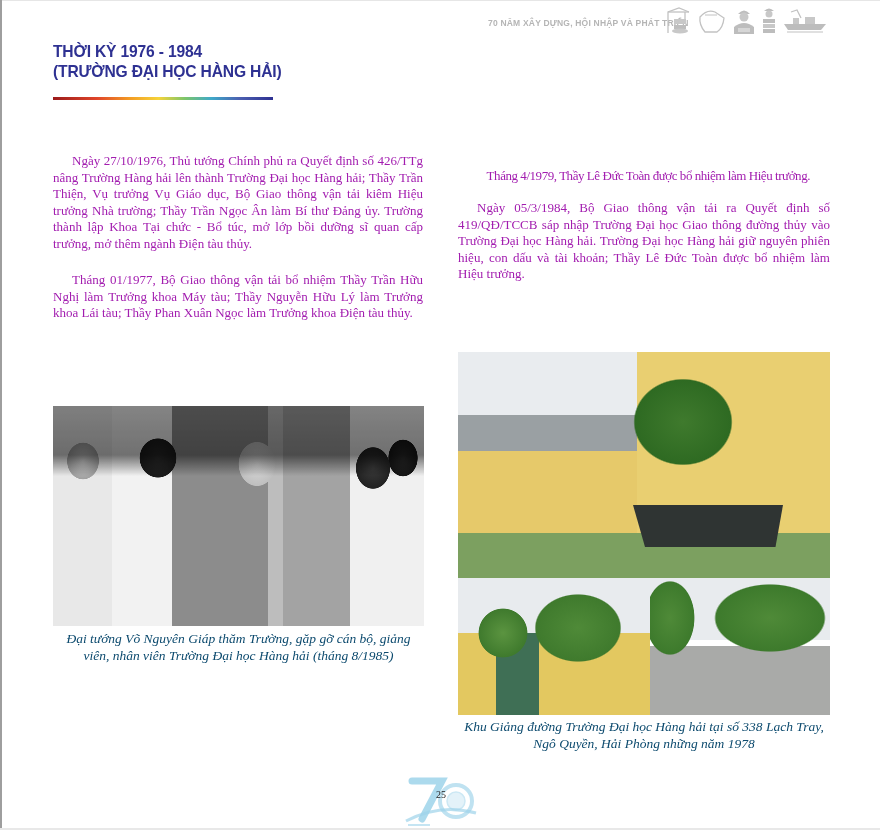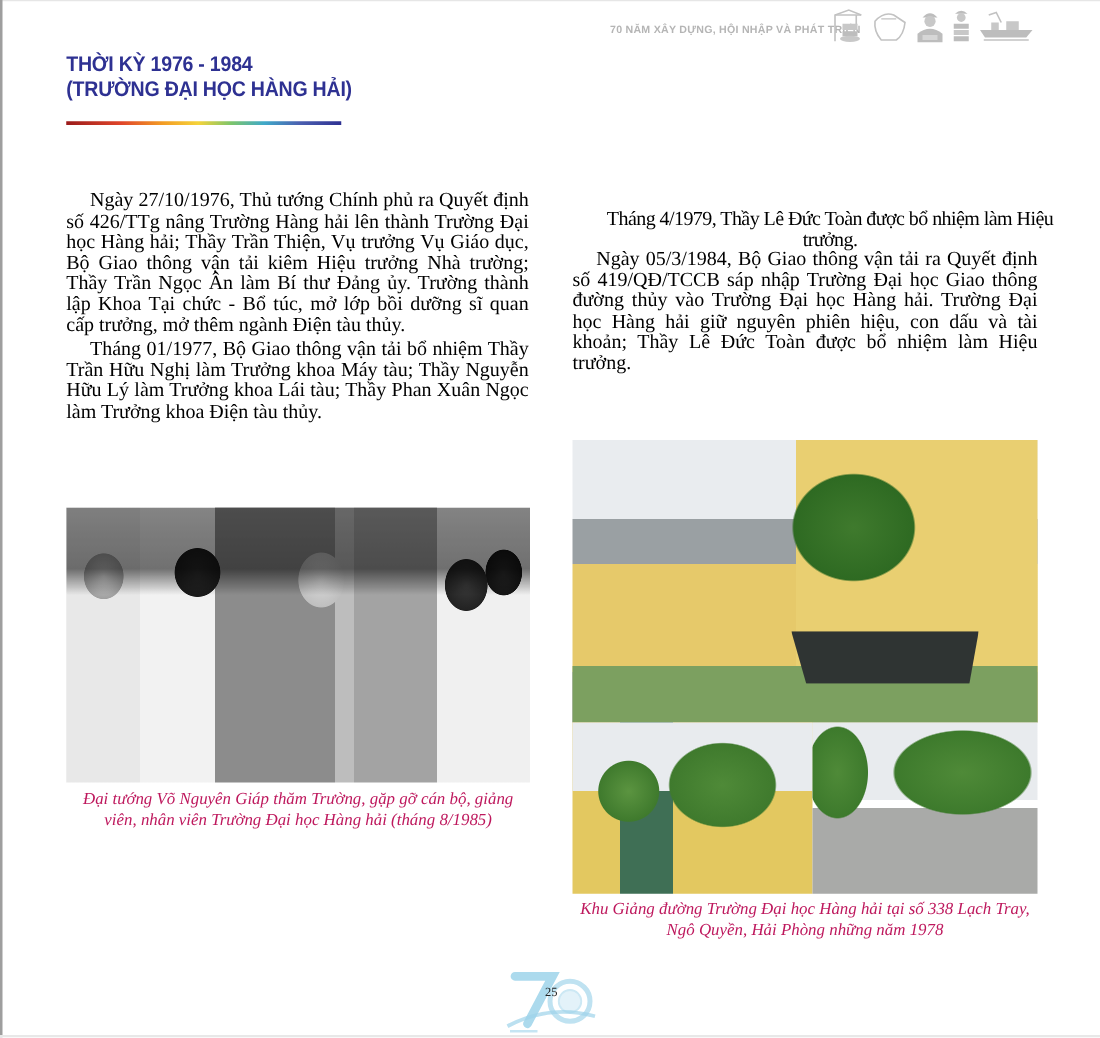--- a/index.html
+++ b/index.html
@@ -30,26 +30,26 @@
     letter-spacing: -0.2px; transform: scaleX(0.92); transform-origin: left;
     white-space: nowrap;
   }
   .title-underline {
     position: absolute; left: 53px; top: 97px; width: 220px; height: 3px;
     background: linear-gradient(90deg, #9b1b1b 0%, #e0452a 20%, #f39c24 35%, #f5d33a 48%, #7cc56b 60%, #3fa9c9 72%, #4b5fb0 85%, #2e3192 100%);
   }
 
   
   .para {
-    position: absolute; font-size: 16px; line-height: 16.6px;
-    text-align: justify; text-indent: 19px; color: #000000;
+    position: absolute; font-size: 13px; line-height: 16.6px;
+    text-align: justify; text-indent: 19px; color: #a21caf;
   }
   .p1 { left: 53px; top: 153px; width: 370px; }
   .p2 { left: 53px; top: 272px; width: 370px; }
-  .p3 { left: 478px; top: 168px; width: 372px; text-align: center; text-indent: 0; letter-spacing: -0.45px; }
+  .p3 { left: 438px; top: 168px; width: 372px; text-align: right; text-indent: 0; letter-spacing: -0.45px; }
   .p4 { left: 458px; top: 200px; width: 372px; }
 
   
   .photo { position: absolute; overflow: hidden; }
   .photo-bw { left: 53px; top: 406px; width: 371px; height: 220px;
     background:
       radial-gradient(ellipse 30px 36px at 204px 58px, #d9d9d9 0%, #bfbfbf 60%, transparent 62%),
       radial-gradient(ellipse 28px 34px at 320px 62px, #3a3a3a 0%, #222 60%, transparent 62%),
       radial-gradient(ellipse 30px 32px at 105px 52px, #2a2a2a 0%, #1a1a1a 60%, transparent 62%),
       radial-gradient(ellipse 26px 30px at 30px 55px, #cfcfcf 0%, #a0a0a0 60%, transparent 62%),
@@ -86,21 +86,21 @@
     background:
       radial-gradient(ellipse 90px 55px at 120px 40px, #4f8a38 0%, #3d7a2c 60%, transparent 62%),
       radial-gradient(ellipse 40px 60px at 20px 40px, #4f8a38 0%, #3d7a2c 60%, transparent 62%),
       linear-gradient(180deg, #e8ebee 0 45%, transparent 45%),
       linear-gradient(180deg, transparent 0 50%, #a9aaa8 50% 100%);
   }
 
   
   .caption {
     position: absolute; font-style: italic; font-size: 13.5px; line-height: 16.5px;
-    text-align: center; color: #be185d;
+    text-align: center; color: #0c4a6e;
   }
   .cap-left { left: 53px; top: 631px; width: 371px; }
   .cap-right { left: 458px; top: 719px; width: 372px; }
 
   
   .footer-logo { position: absolute; left: 400px; top: 773px; width: 80px; height: 55px; }
   .page-number {
     position: absolute; left: 436px; top: 789px;
     font-family: "Liberation Serif", serif; font-size: 10px; color: #222;
   }

